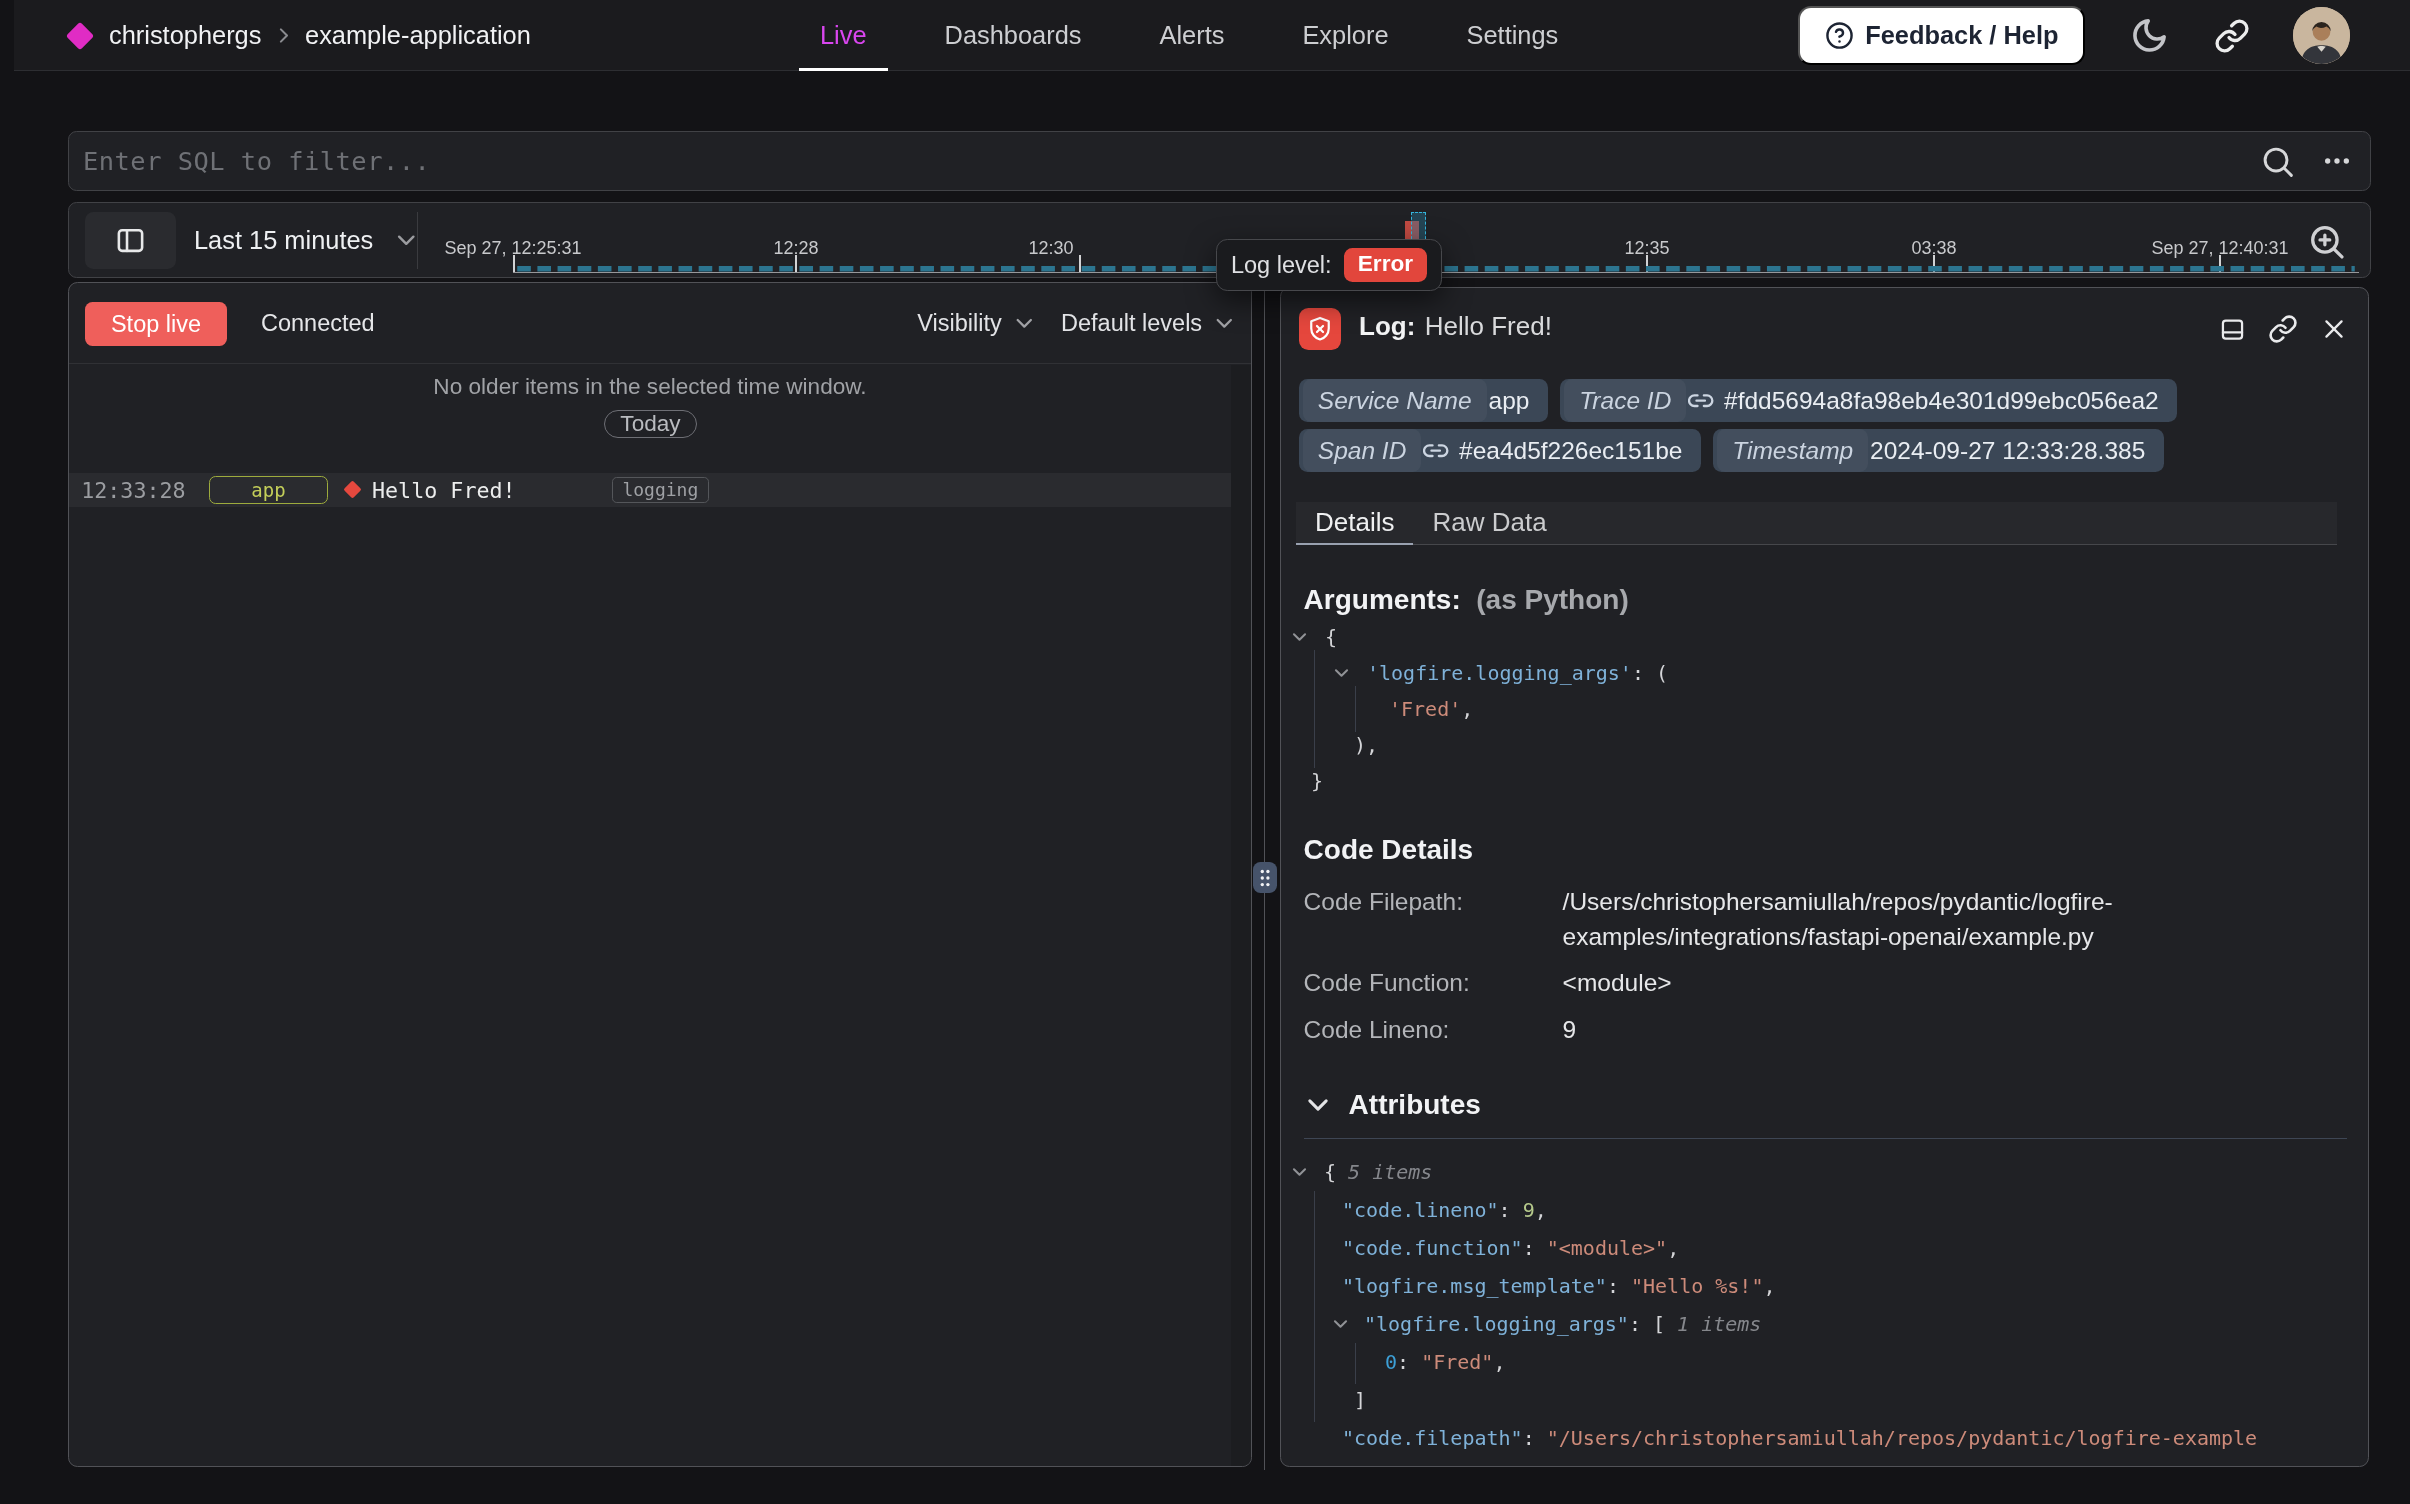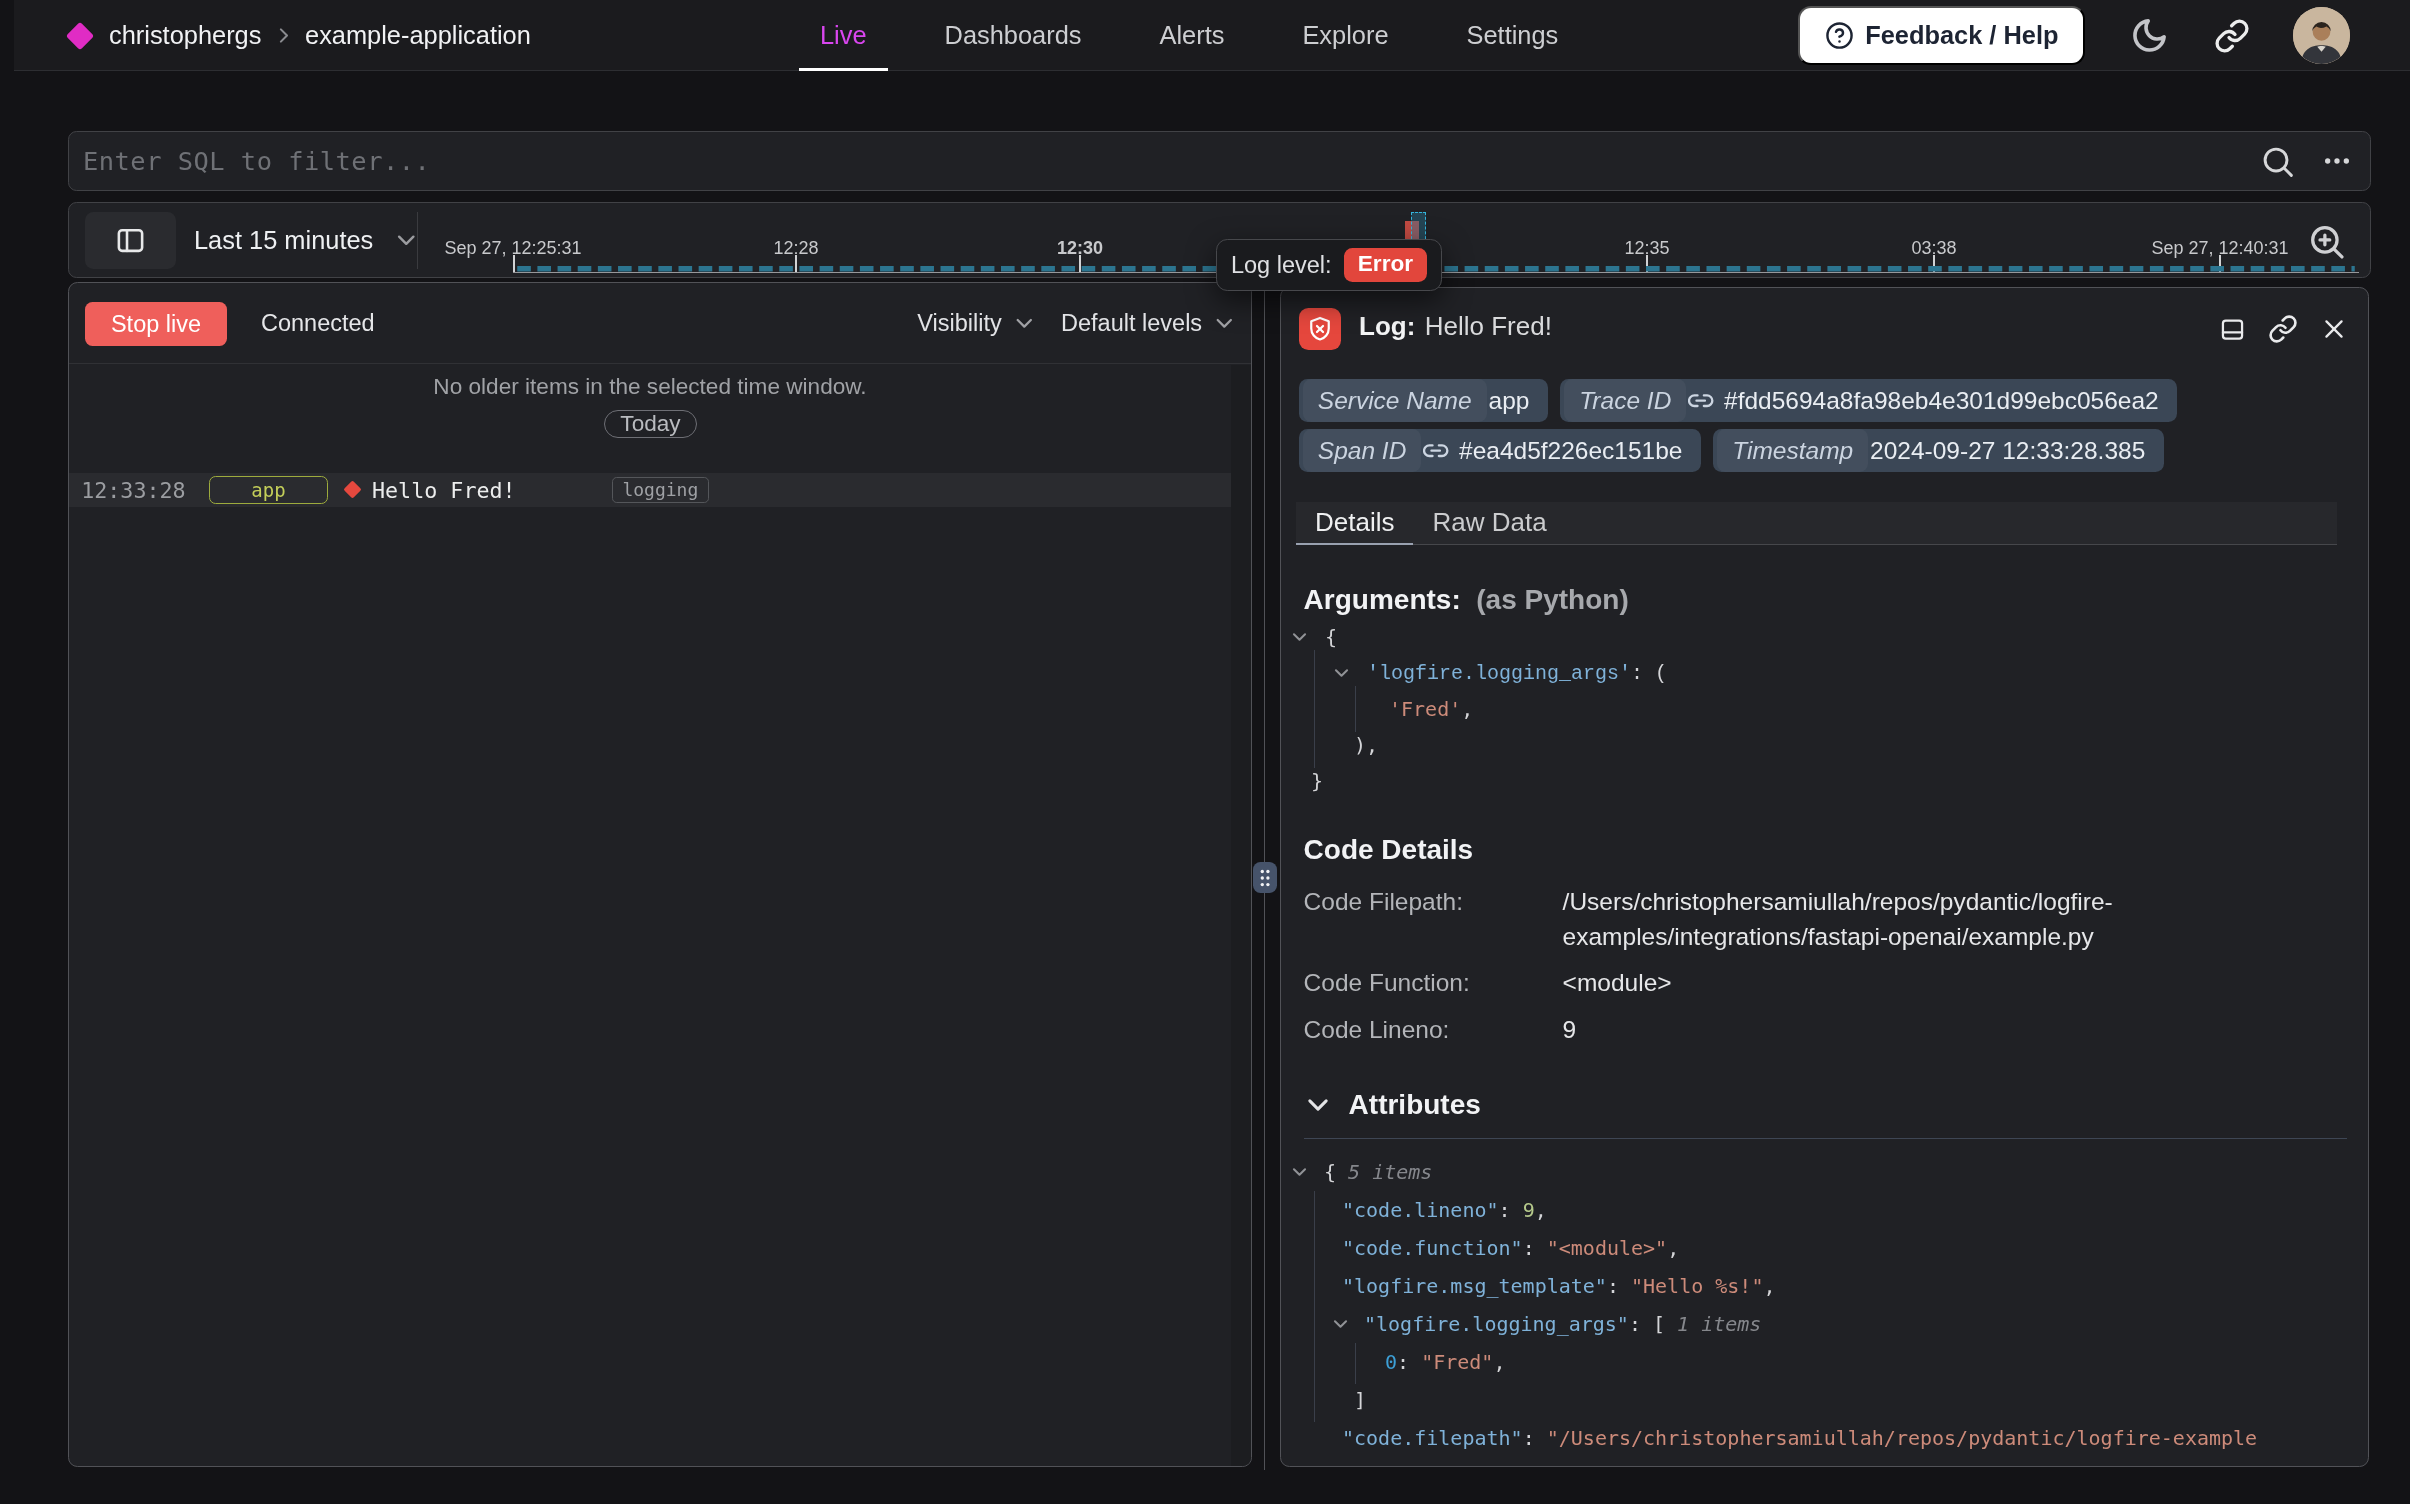--- a/index.html
+++ b/index.html
@@ -244,21 +244,21 @@
             <polyline points="5 8.5 12 15.5 19 8.5"></polyline>
           </svg>
       </span>
     </div>
     <div class="tb-divider"></div>
     <div>
         <div class="tl-label" style="left: 444px;">Sep 27, 12:25:31</div>
         <div class="tl-tick" style="left: 444px;"></div>
         <div class="tl-label" style="left: 727px;">12:28</div>
         <div class="tl-tick" style="left: 726px;"></div>
-        <div class="tl-label" style="left: 1011px; font-weight: bold;">12:30</div>
+        <div class="tl-label" style="left: 982px;">12:30</div>
         <div class="tl-tick" style="left: 1010px;"></div>
         <div class="tl-label" style="left: 1293px;">12:33</div>
         <div class="tl-tick" style="left: 1292px;"></div>
         <div class="tl-label" style="left: 1578px;">12:35</div>
         <div class="tl-tick" style="left: 1577px;"></div>
         <div class="tl-label" style="left: 1865px;">03:38</div>
         <div class="tl-tick" style="left: 1864px;"></div>
         <div class="tl-label" style="left: 2151px;">Sep 27, 12:40:31</div>
         <div class="tl-tick" style="left: 2150px;"></div>
       </div>
@@ -414,21 +414,21 @@
       <div class="guide" style="left:33px; top:31px; height:118px;"></div>
       <div class="guide" style="left:74px; top:67px; height:46px;"></div>
     <div class="code-line" style="height: 36px;">
           <span class="caret icon" style="left: 9.4px;">
             <svg width="19" height="19" viewBox="0 0 24 24" fill="none" stroke="currentColor" stroke-width="2.6" stroke-linecap="round" stroke-linejoin="round">
               <polyline points="5 8.5 12 15.5 19 8.5"></polyline>
             </svg>
           </span>
           <span class="code-text" style="padding-left: 44px;"><span class="seg-plain">{</span></span>
         </div>
-        <div class="code-line" style="height: 36px; font-family: Liberation Mono, monospace;">
+        <div class="code-line" style="height: 36px;">
           <span class="caret icon" style="left: 51px;">
             <svg width="19" height="19" viewBox="0 0 24 24" fill="none" stroke="currentColor" stroke-width="2.6" stroke-linecap="round" stroke-linejoin="round">
               <polyline points="5 8.5 12 15.5 19 8.5"></polyline>
             </svg>
           </span>
           <span class="code-text" style="padding-left: 86px;"><span class="seg-key">'logfire.logging_args'</span><span class="seg-plain">: (</span></span>
         </div>
         <div class="code-line" style="height: 36px;">
           <span class="code-text" style="padding-left: 108px;"><span class="seg-str">'Fred'</span><span class="seg-plain">,</span></span>
         </div>

